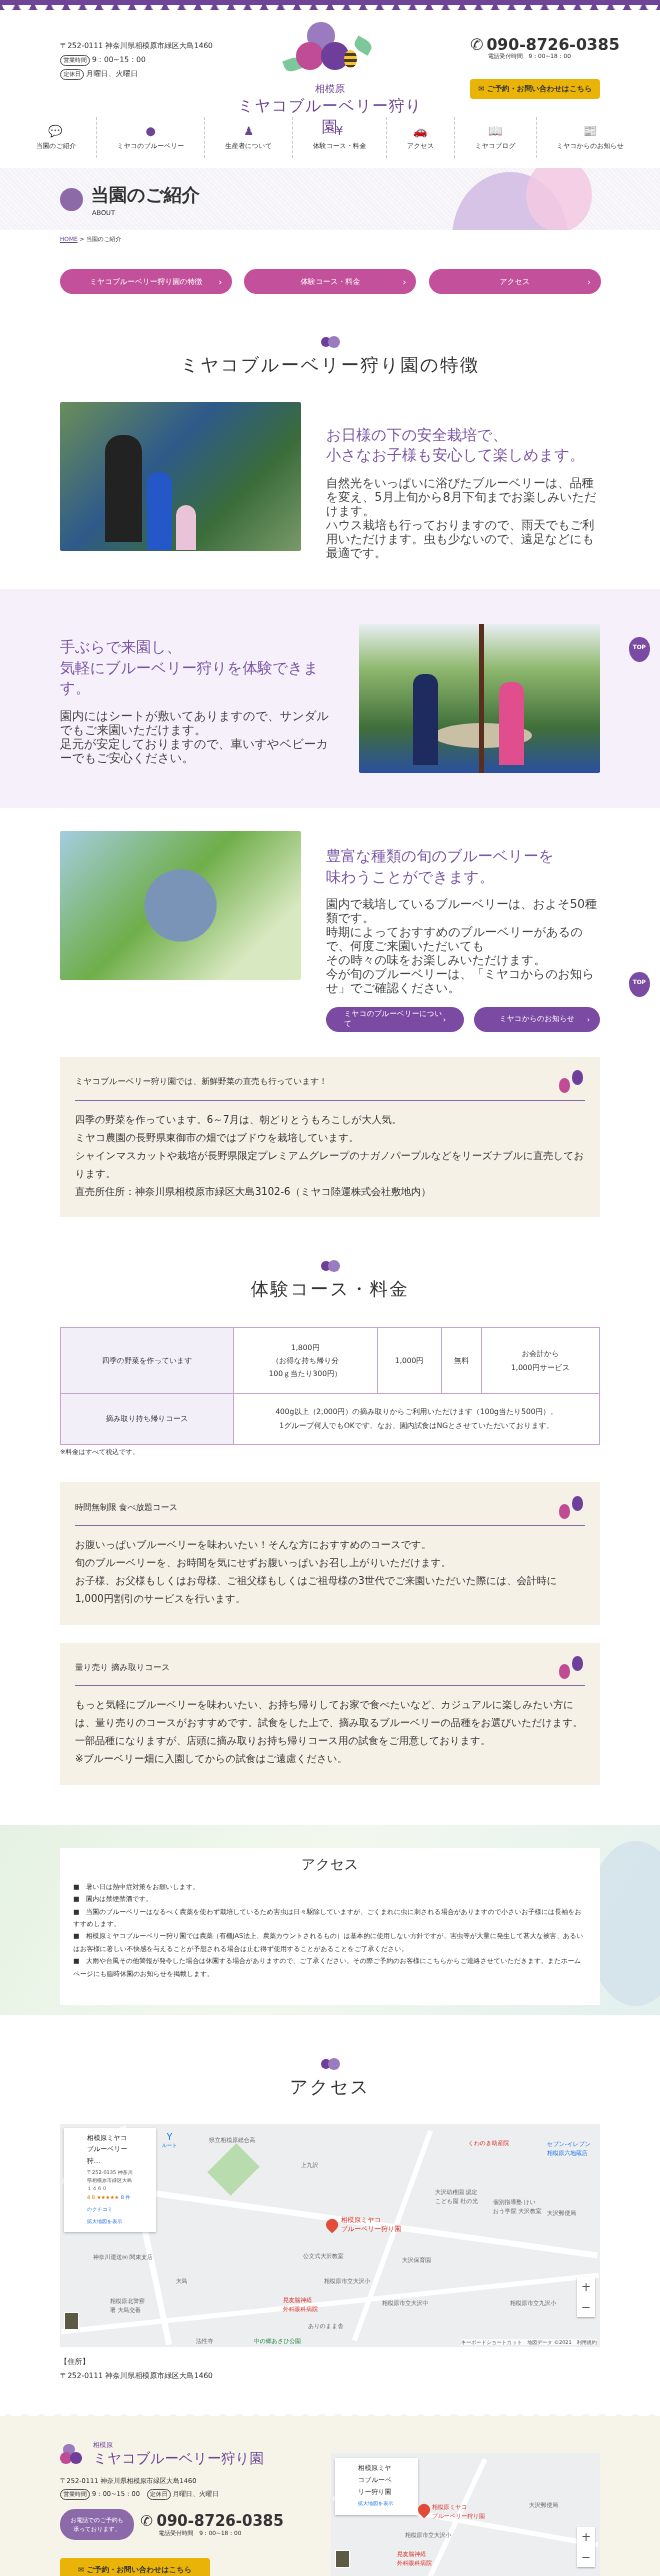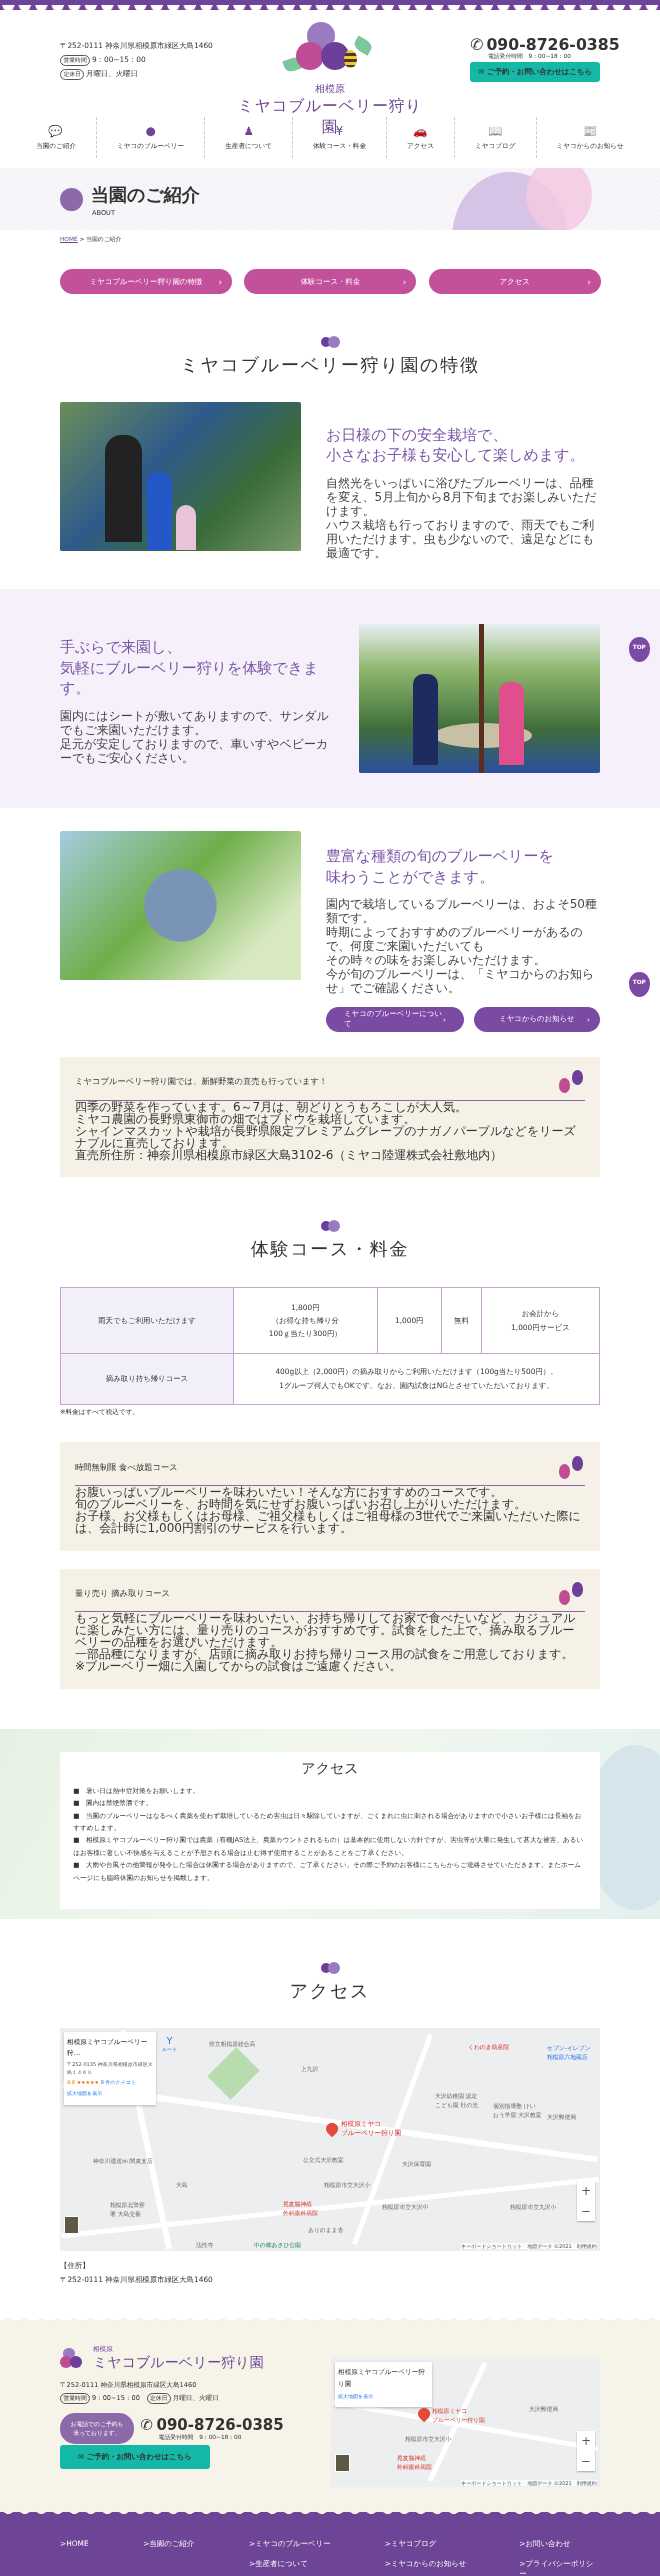--- a/index.html
+++ b/index.html
@@ -11,21 +11,21 @@
 .tag{display:inline-block;border:0.8px solid #555;border-radius:6.6px;padding:0 2.5px;font-size:5.8px;line-height:9px;margin-right:1.7px}
 .logo{position:absolute;left:235px;top:12.4px;width:190px;text-align:center}
 .logo-berries{position:relative;width:99px;height:58px;margin:0 auto}
 .berry{position:absolute;border-radius:50%}
 .leaf{position:absolute;width:18px;height:13.2px;background:#7cc89a;border-radius:0 50%}
 .logo-sub{color:#6e4596;font-size:10px;margin-top:1.7px}
 .logo-main{color:#6e4596;font-size:15.7px;letter-spacing:0.8px}
 .hdr-right{position:absolute;left:470px;top:25px}
 .phone{font-size:15.7px;color:#333;font-weight:bold;display:flex;align-items:center;gap:3.3px}
 .phone-sub{font-size:5.8px;color:#333;margin-left:18px;margin-top:-1.7px}
-.btn-yellow{display:inline-block;background:#14b8a6;border-radius:3.3px;padding:5px 8.3px;font-size:7.4px;font-weight:bold;color:#333;margin-top:1px}
+.btn-yellow{display:inline-block;background:#eab308;border-radius:3.3px;padding:5px 8.3px;font-size:7.4px;font-weight:bold;color:#333;margin-top:18px}
 .gnav{display:flex;justify-content:center;height:41px;margin-top:4.1px}
 .gnav-item{text-align:center;padding:0 20px;border-right:0.8px dashed #ccc;display:flex;flex-direction:column;align-items:center;justify-content:center;gap:3.3px;font-size:6.6px}
 .gnav-item:last-child{border-right:none}
 .gnav-icon{width:15px;height:15px;color:#6e4596;font-size:11.6px;line-height:15px}
 .page-hero{position:relative;height:62px;margin-top:10px;background:repeating-linear-gradient(45deg,#f4f2f7 0,#f4f2f7 1.7px,#f8f7fa 1.7px,#f8f7fa 3.3px);overflow:hidden}
 .hero-dot{position:absolute;left:60px;top:20px;width:23px;height:23px;border-radius:50%;background:#8c6aa9}
 .hero-title{position:absolute;left:91px;top:15px;font-size:18px;color:#333}
 .hero-sub{position:absolute;left:92px;top:41px;font-size:6.6px;color:#333}
 .blob1{position:absolute;left:452px;top:4.1px;width:116px;height:132px;border-radius:50%;background:#d6c3e6}
 .blob2{position:absolute;left:526px;top:-10px;width:66px;height:74px;border-radius:50%;background:#f3c9e3;opacity:.85}
@@ -41,35 +41,35 @@
 .feature{display:flex;align-items:flex-start;gap:25px;padding:0 60px}
 .photo{width:241px;height:149px;border-radius:1.7px;position:relative;overflow:hidden}
 .feature-text{flex:1}
 .feature-text h3{color:#7a55a6;font-size:15px;font-weight:normal;line-height:20.6px}
 .feature-text p{font-size:12px;line-height:14px;color:#444;margin-top:10px}
 .band{background:#f5f0fa;padding:35px 0;margin-top:29px;position:relative}
 .pill-row{display:flex;gap:10px;margin-top:11.6px}
 .pill{height:25px;border-radius:12.4px;background:#7b4aa3;color:#fff;font-size:7.4px;display:flex;align-items:center;justify-content:center;position:relative;padding:0 18px}
 .notice-box{background:#f6f1e7;margin:0 60px;padding:13.2px 15px 16.5px}
 .notice-head{display:flex;justify-content:space-between;align-items:center;border-bottom:0.8px solid #8c6aa9;padding-bottom:6.6px;font-size:8.3px}
-.notice-body{font-size:12px;line-height:12px;color:#333}
+.notice-body{font-size:10px;line-height:18px;margin-top:10px;color:#333}
 .mini-berries{position:relative;width:26.4px;height:23px}
 .mini-berries span{position:absolute;border-radius:50%}
 table.price{width:540px;margin:26.4px 0 0 60px;border-collapse:collapse;font-size:7.4px;text-align:center}
 table.price td,table.price th{border:0.8px solid #c9a3cf;font-weight:normal;padding:3.3px}
 table.price th{background:#f6f4ea;height:36px}
 table.price td.rowh{background:#f3eff9;width:173px}
 .fineprint{margin:3.3px 0 0 60px;font-size:6.6px}
 .caution-wrap{margin-top:40px;height:190px;position:relative;background:linear-gradient(120deg,#e5f2e3,#f3f8ef 45%,#e3f0ee);overflow:hidden}
 .caution-card{position:absolute;left:60px;top:23px;width:540px;height:157px;background:#fff;padding:8.3px 13.2px}
 .caution-card h4{text-align:center;font-size:14px;font-weight:normal;color:#333;margin-bottom:6.6px}
 .caution-card li{list-style:none;font-size:6.6px;line-height:12.4px;color:#333}
 .map{position:relative;background:#eceef0;overflow:hidden}
 .map .road{position:absolute;background:#fff}
-.map-card{position:absolute;background:#fff;box-shadow:0 0.8px 2.5px rgba(0,0,0,.25);padding:5px 3px;font-size:6.6px;line-height:11.6px}
+.map-card{position:absolute;background:#fff;box-shadow:0 0.8px 2.5px rgba(0,0,0,.25);padding:5px 23px;font-size:6.6px;line-height:11.6px}
 .pin{position:absolute;width:11.6px;height:11.6px;border-radius:50% 50% 50% 0;transform:rotate(-45deg);background:#e24a3a}
 .map-label{position:absolute;font-size:5.8px;color:#666;white-space:nowrap}
 .zoom-ctl{position:absolute;right:5px;width:18px;background:#fff;box-shadow:0 0.8px 1.7px rgba(0,0,0,.3);text-align:center;font-size:11.6px;color:#555;line-height:20px}
 .map-attr{position:absolute;right:3.3px;bottom:1.7px;font-size:5px;color:#555;background:rgba(255,255,255,.7)}
 .footer-info{background:#f6f3e9;margin-top:33px;padding:25px 60px 25px;position:relative;display:flex;justify-content:space-between}
 .footer-info:before{content:"";position:absolute;left:0;right:0;top:-4.1px;height:8.3px;background:radial-gradient(circle at 8.3px 8.3px,#f6f3e9 5.8px,transparent 6.2px) repeat-x;background-size:16.5px 8.3px}
 .footer-nav{background:#6e4596;height:79px;position:relative;padding:27px 60px 0;display:flex;color:#fff;font-size:7.4px}
 .footer-nav:before{content:"";position:absolute;left:0;right:0;top:-4.1px;height:10px;background:radial-gradient(circle at 8.3px 0,#f6f3e9 5.8px,transparent 6.2px) repeat-x;background-size:16.5px 10px}
 .fcol{display:flex;flex-direction:column;gap:10px}
 .top-btn{position:absolute;width:21.5px;height:25px;border-radius:50% 50% 50% 50%/45% 45% 55% 55%;background:#7b4aa3;color:#fff;font-size:5.8px;font-weight:bold;text-align:center;line-height:21.5px}
@@ -243,21 +243,21 @@
 </div>
 
 <div class="sec-title" style="margin-top:41px">
   <div class="sec-dots"><span style="left:3.3px;top:3.3px;width:10px;height:10px;background:#6e3f9a"></span><span style="left:10px;top:1.7px;width:12.4px;height:12.4px;background:#9a7bbf"></span></div>
   <h2>体験コース・料金</h2>
 </div>
 
 <table class="price">
   <tbody>
   <tr style="height:66px">
-    <td class="rowh">雨天でもご利用いただけます</td>
+    <td class="rowh">四季の野菜を作っています</td>
     <td style="white-space:pre-line;line-height:13.2px">1,800円
 （お得な持ち帰り分
 100ｇ当たり300円）</td>
     <td>1,000円</td>
     <td>無料</td>
     <td style="white-space:pre-line;line-height:13.2px">お会計から
 1,000円サービス</td>
   </tr>
   <tr style="height:51px">
     <td class="rowh">摘み取り持ち帰りコース</td>
@@ -392,21 +392,21 @@
             <span>090-8726-0385</span>
           </div>
         <div class="phone-sub">電話受付時間　9：00~18：00</div>
       </div>
     </div>
     <div class="btn-yellow" style="padding:6.6px 18px"><span>✉</span> <span>ご予約・お問い合わせはこちら</span></div>
   </div>
   <div class="map" style="width:269px;height:130px;margin-top:12.4px">
     <div class="road" style="left:0;top:66px;width:100%;height:5px;transform:rotate(10deg)"></div>
     <div class="road" style="left:124px;top:0;width:5px;height:100%;transform:rotate(25deg)"></div>
-    <div class="map-card" style="left:4.1px;top:5px;width:97px">
+    <div class="map-card" style="left:4.1px;top:5px;width:83px">
       <div>相模原ミヤコブルーベリー狩り園</div>
       <div style="color:#1a73e8;font-size:5px">拡大地図を表示</div>
     </div>
     <div class="pin" style="left:87px;top:51px"></div>
     <div class="map-label" style="left:101px;top:50px;color:#d93025;white-space:pre-line">相模原ミヤコ
 ブルーベリー狩り園</div>
     <div class="map-label" style="left:74px;top:78px">相模原市立大沢小</div>
     <div class="map-label" style="left:198px;top:48px">大沢郵便局</div>
     <div class="map-label" style="left:66px;top:97px;color:#d93025;white-space:pre-line">晃友脳神経
 外科眼科病院</div>

